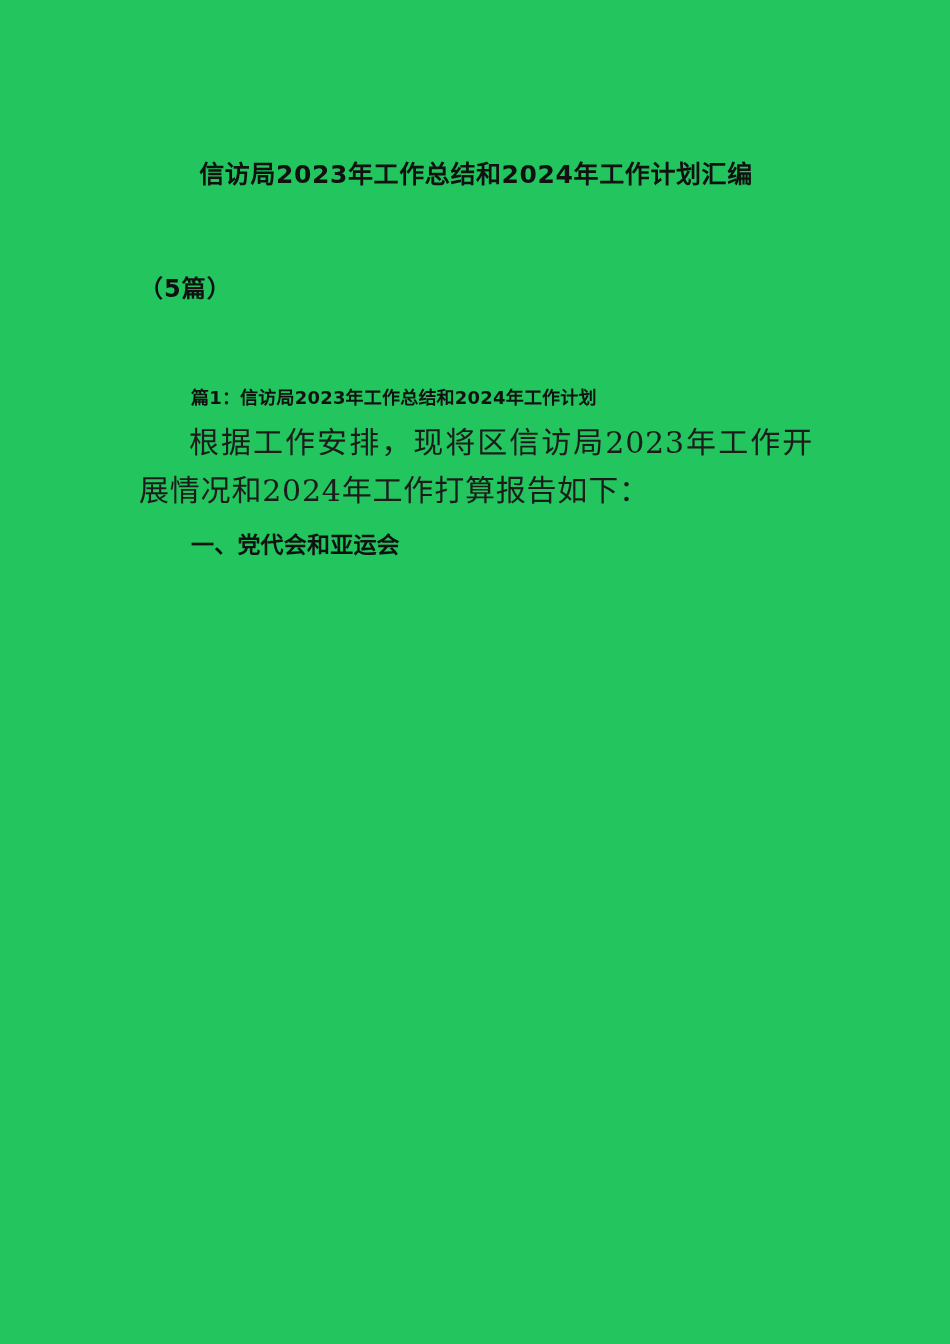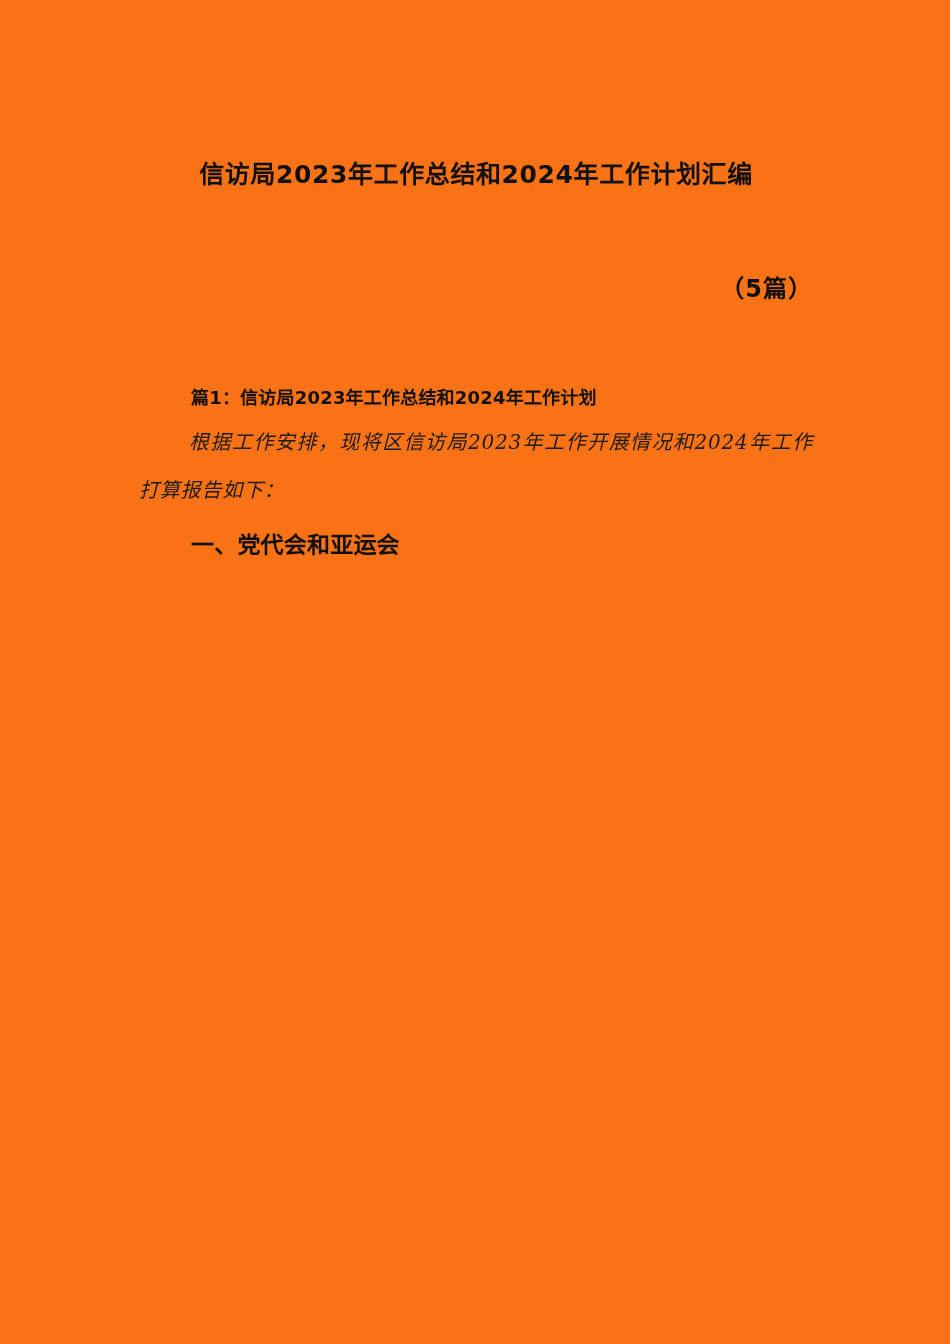--- a/index.html
+++ b/index.html
@@ -11,21 +11,21 @@
   body {
     font-family: "DejaVu Serif", "Liberation Serif", serif;
     color: #1a1a1a;
     -webkit-font-smoothing: antialiased;
   }
   .page {
     position: relative;
     width: 950px;
     height: 1344px;
     margin: 0 auto;
-    background: #f97316;
+    background: #22c55e;
     overflow: hidden;
     box-sizing: border-box;
   }
   .content {
     position: absolute;
     left: 139px;
     top: 0;
     width: 674px;
   }
 
@@ -47,21 +47,21 @@
     white-space: nowrap;
   }
 
   .doc-subtitle {
     margin: 0;
     padding: 0;
     position: absolute;
     top: 272px;
     left: 0;
     width: 674px;
-    text-align: right;
+    text-align: left;
     font-family: "DejaVu Sans", "Liberation Sans", sans-serif;
     font-weight: 700;
     font-size: 24px;
     line-height: 34px;
     letter-spacing: 1px;
     color: #111111;
   }
 
   
   .body-flow {
@@ -92,29 +92,28 @@
     line-height: 47px;
     letter-spacing: 0.2px;
     text-indent: 52px;
     color: #111111;
   }
 
   p.para {
     margin: 0;
     padding: 0;
     font-family: "DejaVu Serif", "Liberation Serif", serif;
-    font-size: 20px;
+    font-size: 30px;
     line-height: 47.5px;
     text-align: justify;
     text-justify: inter-ideograph;
     text-indent: 50px;
     letter-spacing: 0.8px;
     color: #1c1c1c;
     word-break: break-all;
-    font-style: italic;
   }
 </style>
 </head>
 <body>
 
 <div class="page">
   <div class="content">
 
     <h1 class="doc-title">信访局2023年工作总结和2024年工作计划汇编</h1>
 

